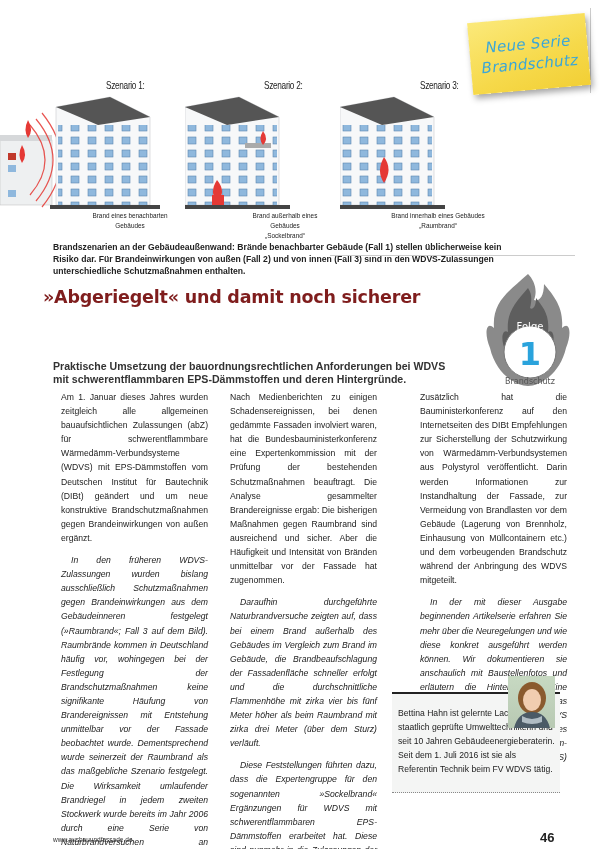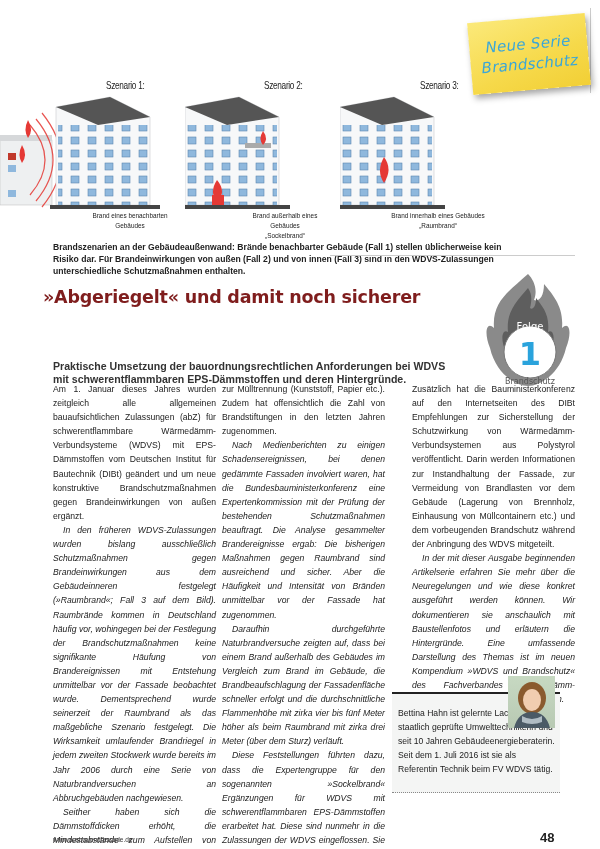--- a/index.html
+++ b/index.html
@@ -8,21 +8,21 @@
   .sticky { left:470px; top:18px; width:118px; height:72px; background:linear-gradient(160deg,#fbe97a 0%,#f6d94a 60%,#f2cf35 100%); transform:rotate(-5deg); box-shadow:2px 4px 6px rgba(0,0,0,0.35); display:flex; flex-direction:column; align-items:center; justify-content:center; }
   .sticky span { font-family:"DejaVu Sans", sans-serif; font-style:italic; color:#3aa6d8; font-size:15px; line-height:20px; letter-spacing:0.3px; }
   .sticky-edge { left:590px; top:8px; width:1px; height:85px; background:#ccc; }
   .scen-label { font-family:"Liberation Sans Narrow","Liberation Sans", sans-serif; font-size:11px; transform:scaleX(0.75); transform-origin:left; letter-spacing:-0.4px; color:#222; }
   .bcap { font-size:8px; text-align:center; transform:scaleX(0.8); color:#222; line-height:10px; }
   .caption { left:53px; top:241px; width:470px; font-size:8.6px; font-weight:bold; line-height:12px; color:#222; }
   .rule { left:330px; top:255px; width:245px; height:1px; background:#ccc; }
   .title { left:43px; top:287px; font-family:"DejaVu Sans", sans-serif; font-size:17.5px; color:#7f1d1d; letter-spacing:-0.2px;font-weight:bold; }
   .subtitle { left:53px; top:332px; width:400px; font-size:10.6px; font-weight:bold; line-height:13px; color:#333;margin-top:28px; }
   .col { top:382px; width:163px; font-size:8.65px; line-height:14.1px; text-align:justify; color:#222; }
-  .col p { margin:0; text-indent:0; }
+  .col p { margin:8px; text-indent:0; }
   .col p + p { text-indent:10px;font-style:italic; }
   .col1 { left:53px; }
   .col2 { left:222px; }
   .col3 { left:412px; }
   .bio { left:392px; top:692px; width:168px; height:98px; border-top:2.5px solid #222; border-bottom:1px dotted #888; background:#f4f5f4; }
   .bio-text { position:absolute; left:6px; top:12px; width:160px; font-size:8.6px; line-height:14px; color:#222; }
   .bio-text b { font-weight:normal; }
   .photo { left:508px; top:676px; width:47px; height:52px; background:linear-gradient(180deg,#c7d9c2 0%,#b8c9b3 100%); overflow:hidden; }
   .footer-url { left:53px; top:836px; font-size:6.5px; color:#333; }
   .footer-page { left:540px; top:830px; font-size:13px; font-weight:bold; color:#222; }
@@ -125,21 +125,20 @@
 
 <div class="abs subtitle">Praktische Umsetzung der bauordnungsrechtlichen Anforderungen bei WDVS mit schwerentflammbaren EPS-Dämmstoffen und deren Hintergründe.</div>
 
 <div class="abs col col1">
   <p>Am 1. Januar dieses Jahres wurden zeitgleich alle allgemeinen bauaufsichtlichen Zulassungen (abZ) für schwerentflammbare Wärmedämm-Verbundsysteme (WDVS) mit EPS-Dämmstoffen vom Deutschen Institut für Bautechnik (DIBt) geändert und um neue konstruktive Brandschutzmaßnahmen gegen Brandeinwirkungen von außen ergänzt.</p>
   <p>In den früheren WDVS-Zulassungen wurden bislang ausschließlich Schutzmaßnahmen gegen Brandeinwirkungen aus dem Gebäudeinneren festgelegt (»Raumbrand«; Fall 3 auf dem Bild). Raumbrände kommen in Deutschland häufig vor, wohingegen bei der Festlegung der Brandschutzmaßnahmen keine signifikante Häufung von Brandereignissen mit Entstehung unmittelbar vor der Fassade beobachtet wurde. Dementsprechend wurde seinerzeit der Raumbrand als das maßgebliche Szenario festgelegt. Die Wirksamkeit umlaufender Brandriegel in jedem zweiten Stockwerk wurde bereits im Jahr 2006 durch eine Serie von Naturbrandversuchen an Abbruchgebäuden nachgewiesen.</p>
   <p>Seither haben sich die Dämmstoffdicken erhöht, die Mindestabstände zum Aufstellen von Müllcontainern entfielen, die Container selbst bestehen unterdessen aus Kunststoff statt aus nichtbrennbarem Stahl und es besteht die Pflicht</p>
 </div>
 
 <div class="abs col col2">
-  <p>zur Mülltrennung (Kunststoff, Papier etc.). Zudem hat offensichtlich die Zahl von Brandstiftungen in den letzten Jahren zugenommen.</p>
   <p>Nach Medienberichten zu einigen Schadensereignissen, bei denen gedämmte Fassaden involviert waren, hat die Bundesbauministerkonferenz eine Expertenkommission mit der Prüfung der bestehenden Schutzmaßnahmen beauftragt. Die Analyse gesammelter Brandereignisse ergab: Die bisherigen Maßnahmen gegen Raumbrand sind ausreichend und sicher. Aber die Häufigkeit und Intensität von Bränden unmittelbar vor der Fassade hat zugenommen.</p>
   <p>Daraufhin durchgeführte Naturbrandversuche zeigten auf, dass bei einem Brand außerhalb des Gebäudes im Vergleich zum Brand im Gebäude, die Brandbeaufschlagung der Fassadenfläche schneller erfolgt und die durchschnittliche Flammenhöhe mit zirka vier bis fünf Meter höher als beim Raumbrand mit zirka drei Meter (über dem Sturz) verläuft.</p>
   <p>Diese Feststellungen führten dazu, dass die Expertengruppe für den sogenannten »Sockelbrand« Ergänzungen für WDVS mit schwerentflammbaren EPS-Dämmstoffen erarbeitet hat. Diese sind nunmehr in die Zulassungen der WDVS eingeflossen. Sie sind bei der Neuanbringung wie auch bei der Aufdopplung von bestehenden WDVS einzuhalten.</p>
 </div>
 
 <div class="abs col col3">
   <p>Zusätzlich hat die Bauministerkonferenz auf den Internetseiten des DIBt Empfehlungen zur Sicherstellung der Schutzwirkung von Wärmedämm-Verbundsystemen aus Polystyrol veröffentlicht. Darin werden Informationen zur Instandhaltung der Fassade, zur Vermeidung von Brandlasten vor dem Gebäude (Lagerung von Brennholz, Einhausung von Müllcontainern etc.) und dem vorbeugenden Brandschutz während der Anbringung des WDVS mitgeteilt.</p>
   <p>In der mit dieser Ausgabe beginnenden Artikelserie erfahren Sie mehr über die Neuregelungen und wie diese konkret ausgeführt werden können. Wir dokumentieren sie anschaulich mit Baustellenfotos und erläutern die Hintergründe. Eine umfassende Darstellung des Themas ist im neuen Kompendium »WDVS und Brandschutz« des Fachverbandes Wärmedämm-Verbundsysteme (FV WDVS) enthalten.</p>
 </div>
 
@@ -149,13 +148,13 @@
 <div class="abs photo">
   <svg width="47" height="52" viewBox="0 0 47 52">
     <ellipse cx="24" cy="22" rx="14" ry="16" fill="#8a5a2e"></ellipse>
     <ellipse cx="24" cy="24" rx="9" ry="11" fill="#f1cdb0"></ellipse>
     <path d="M6 52 Q10 36 24 36 Q38 36 42 52Z" fill="#4b5a66"></path>
     <path d="M14 40 Q24 46 34 40 L34 46 Q24 50 14 46Z" fill="#b0bcc4"></path>
   </svg>
 </div>
 
 <div class="abs footer-url">www.ausbauundfassade.de</div>
-<div class="abs footer-page">48</div>
+<div class="abs footer-page">46</div>
 
 </body></html>

